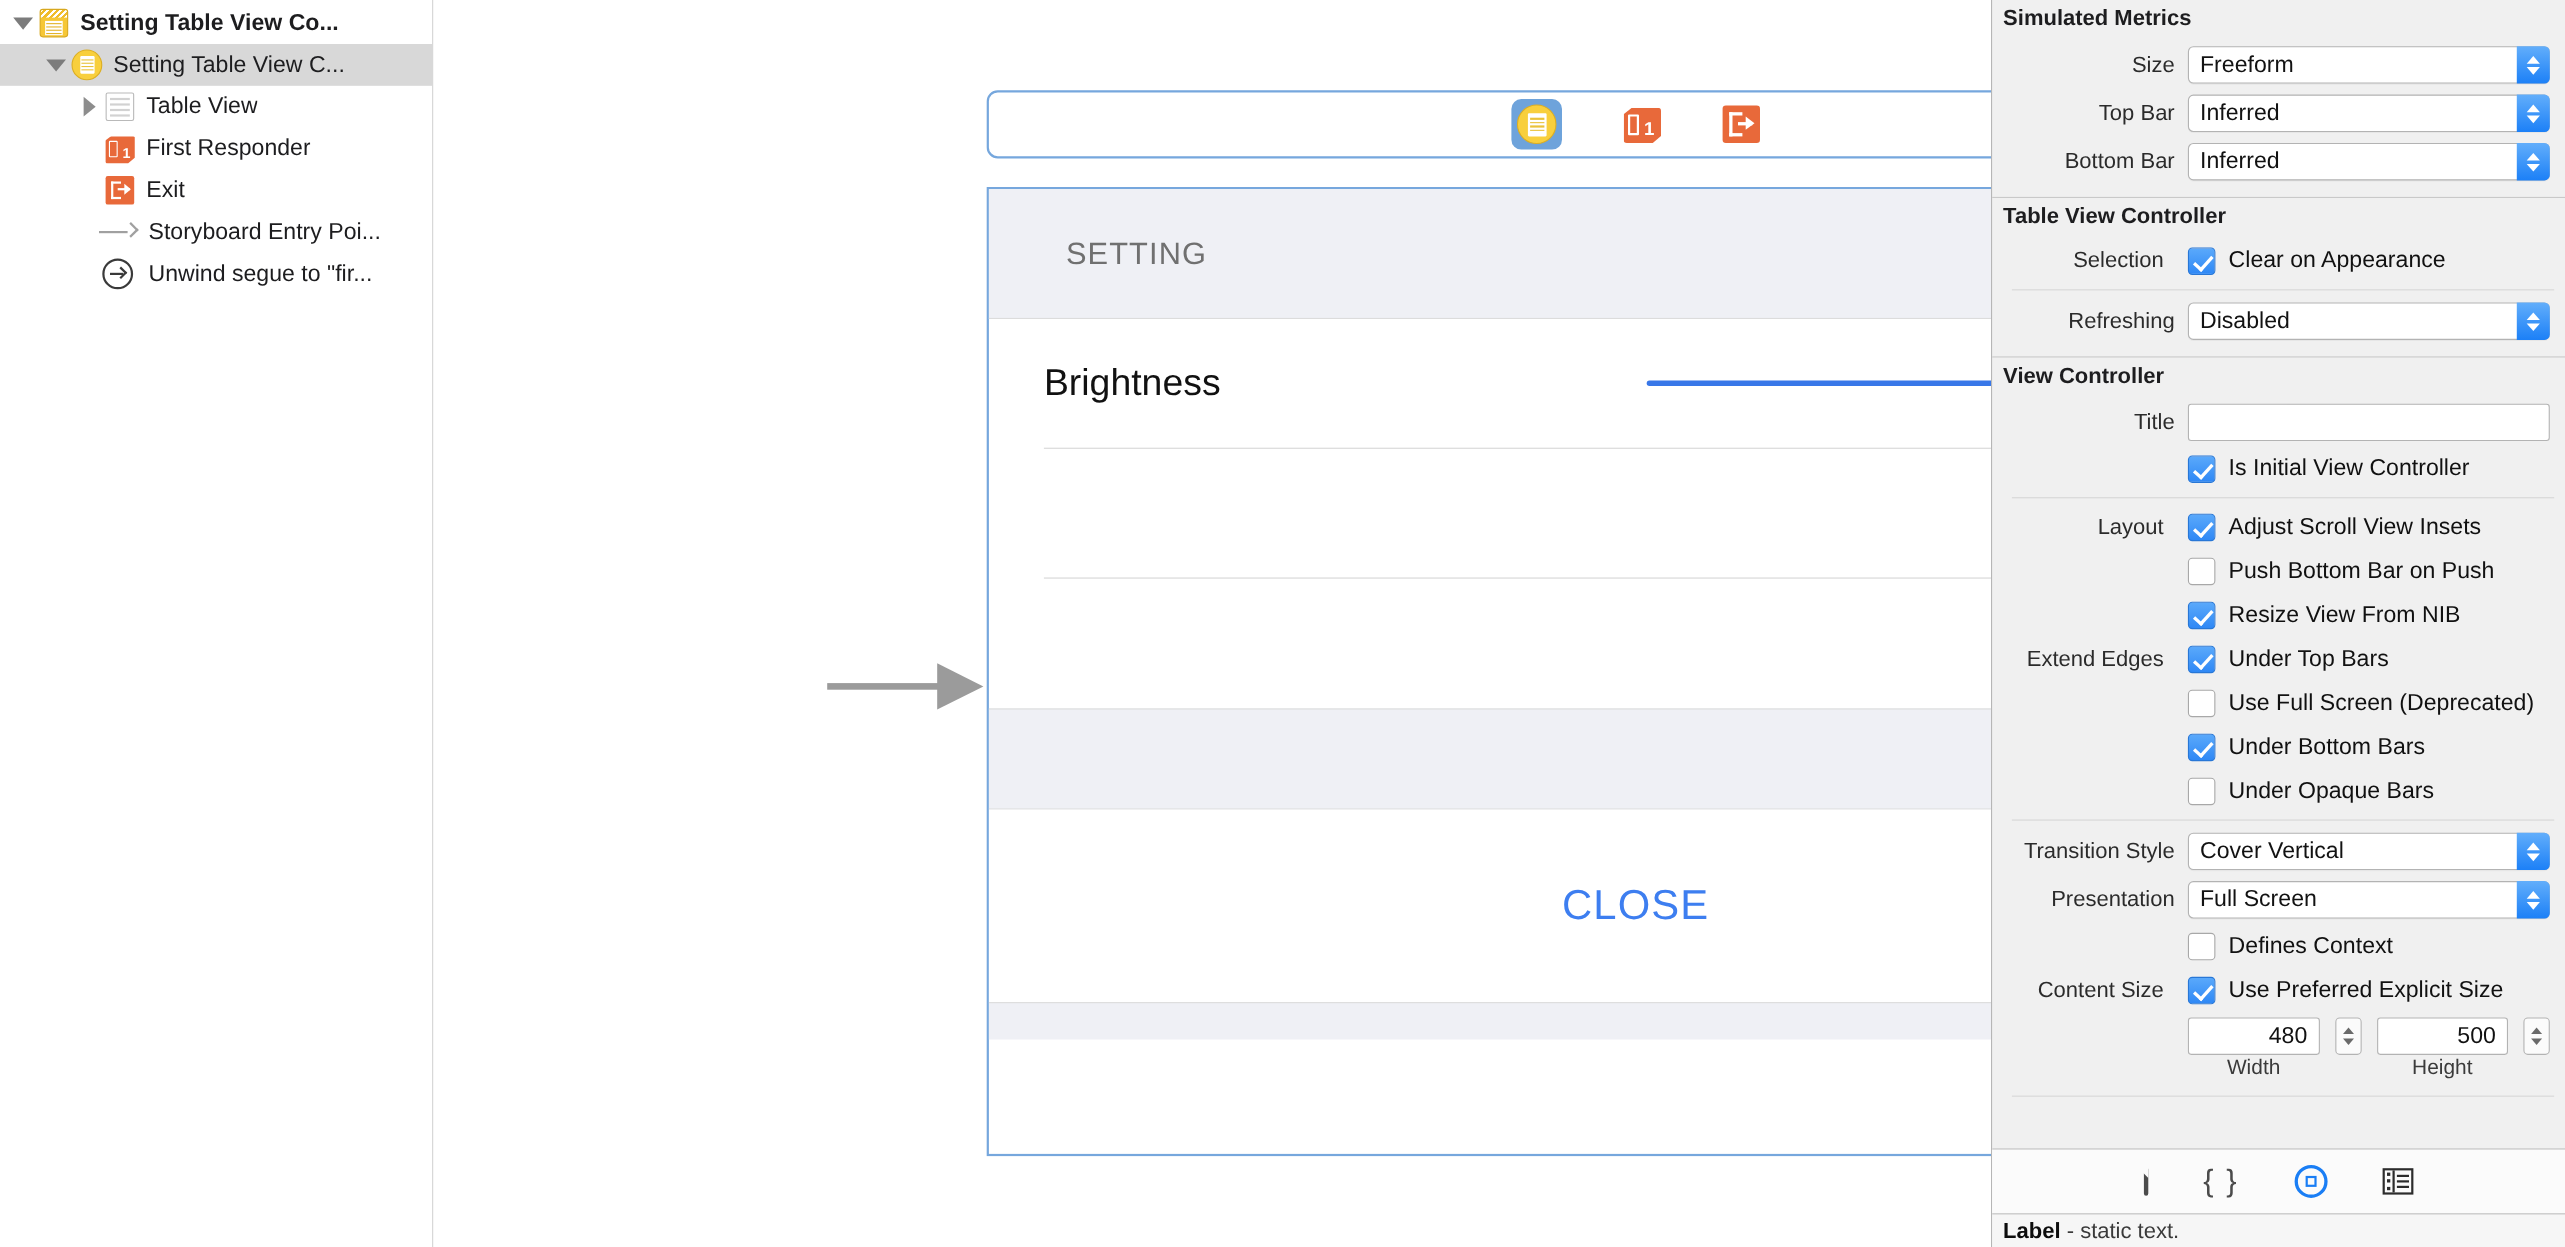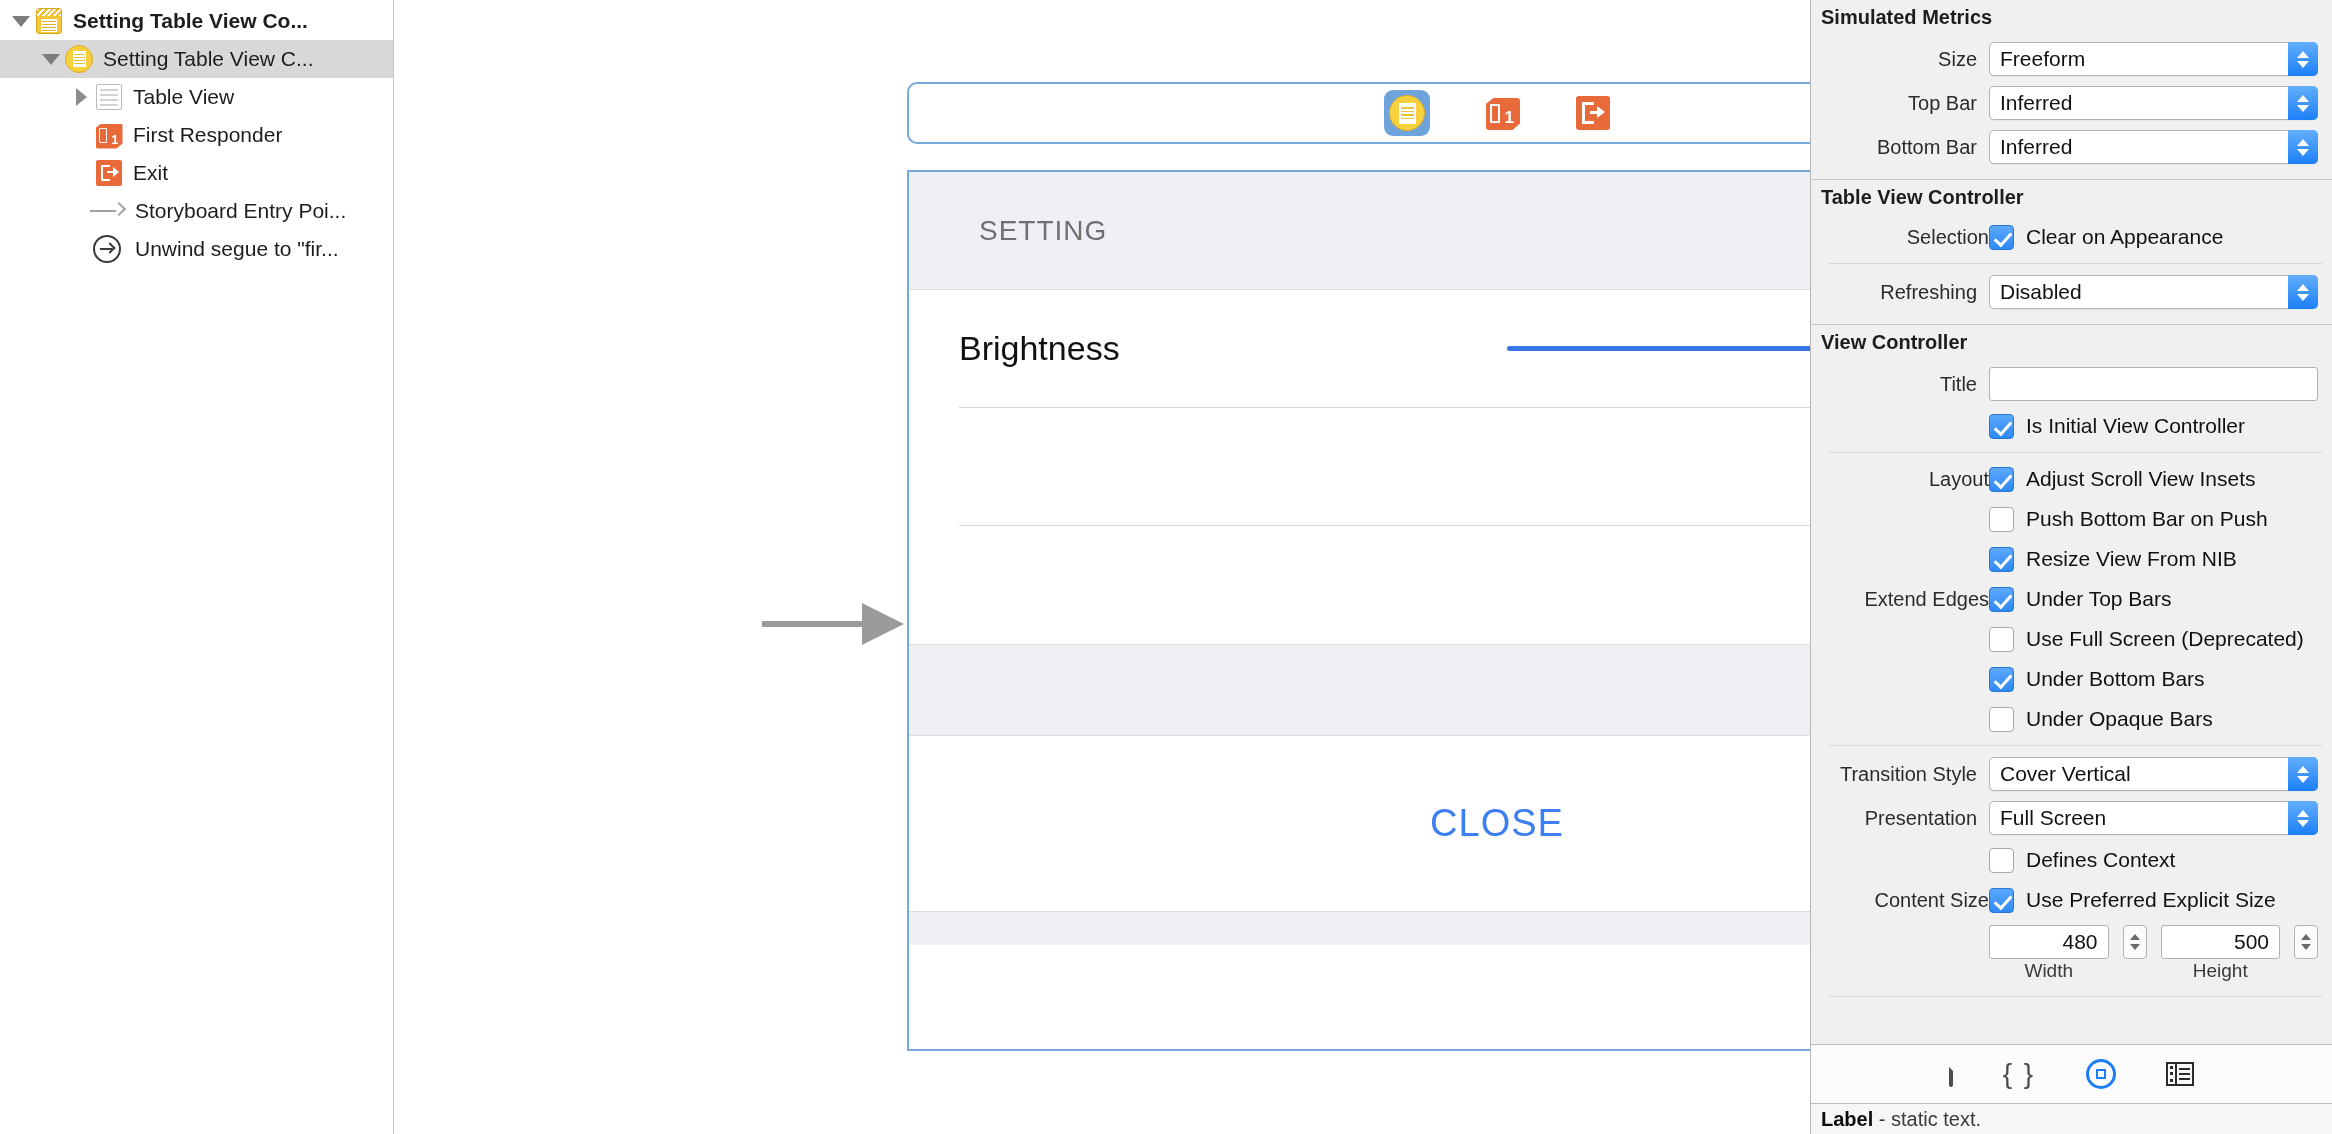--- a/index.html
+++ b/index.html
@@ -2,21 +2,21 @@
 <html><head>
 <meta charset="utf-8">
 <style>
   * { box-sizing: border-box; margin: 0; padding: 0; }
   html, body {
     width: 2332px; height: 1134px;
     font-family: "Liberation Sans", sans-serif;
     background: #ffffff;
     overflow: hidden;
   }
-  .app { position: relative; width: 2332px; height: 1134px; display: flex; gap: 10px; }
+  .app { position: relative; width: 2332px; height: 1134px; display: flex; }
 
   
   .outline {
     width: 394px; height: 1134px;
     background: #ffffff;
     border-right: 1px solid #c8c8c8;
     padding-top: 2px;
     flex: 0 0 394px;
     position: relative;
   }
@@ -252,21 +252,21 @@
     display:flex; flex-direction:column; align-items:center; justify-content:center; gap:3px;
   }
   .chev-up { width:0;height:0;border-left:6px solid transparent;border-right:6px solid transparent;border-bottom:7px solid #fff; }
   .chev-dn { width:0;height:0;border-left:6px solid transparent;border-right:6px solid transparent;border-top:7px solid #fff; }
 
   .textfield {
     flex:1 1 auto; height:34px; background:#ffffff; border:1px solid #b3b3b3; border-radius:3px;
   }
 
   .cbrow { display:flex; align-items:center; height: 40px; padding-right: 14px; }
-  .cbrow .lbl { width:178px; flex:0 0 178px; text-align:right; padding-right:0; font-size:20px; color:#2b2b2b; white-space:nowrap;}
+  .cbrow .lbl { width:178px; flex:0 0 178px; text-align:right; padding-right:22px; font-size:20px; color:#2b2b2b; white-space:nowrap;}
   .cb {
     width: 25px; height: 25px; border-radius:4px; flex:0 0 25px;
     border:1px solid #a8a8a8; background:#ffffff; position:relative; margin-right: 12px;
   }
   .cb.on { background: linear-gradient(180deg,#5aa9fb,#2f88f5); border-color:#2877d6; }
   .cb.on::after {
     content:""; position:absolute; left:8px; top:3px; width:7px; height:14px;
     border:solid #ffffff; border-width: 0 3px 3px 0; transform: rotate(42deg);
   }
   .cbtext { font-size:21px; color:#111111; white-space:nowrap; }

